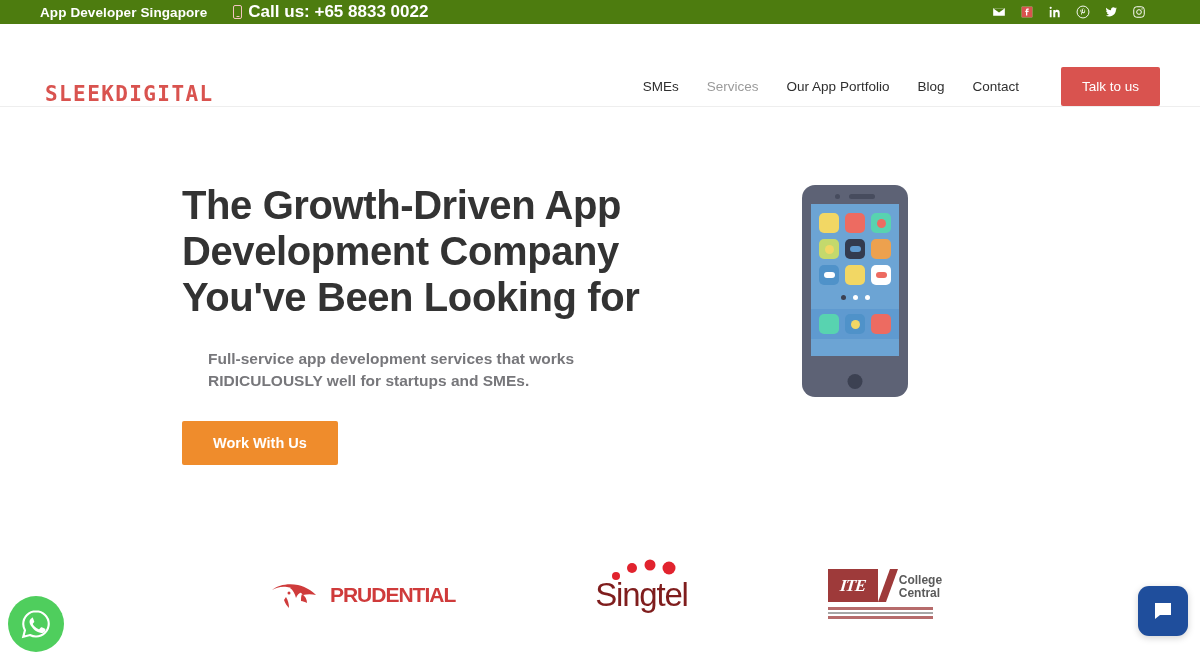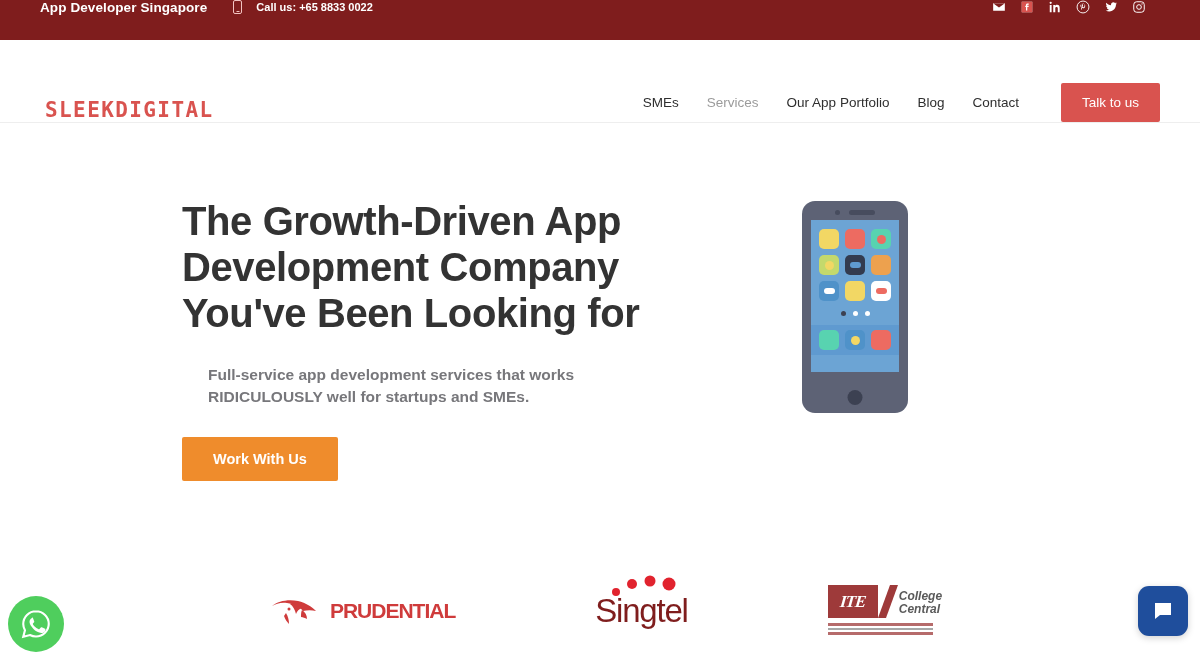--- a/index.html
+++ b/index.html
@@ -5,39 +5,39 @@
   * { box-sizing: border-box; margin: 0; padding: 0; }
   html, body {
     width: 1200px; height: 660px;
     background: #ffffff;
     font-family: "Liberation Sans", sans-serif;
     overflow: hidden;
   }
 
   
   .topbar {
-    height: 40px;
-    background: #7f1d1d;
-    display: flex;
-    align-items: flex-start;
+    height: 24px;
+    background: #4d7c0f;
+    display: flex;
+    align-items: center;
     padding: 0 54px 0 40px;
     color: #ffffff;
   }
   .topbar-brand {
     font-size: 13.5px;
     font-weight: bold;
     letter-spacing: .1px;
     white-space: nowrap;
   }
   .topbar-call {
     display: flex;
     align-items: center;
-    gap: 14px;
+    gap: 6px;
     margin-left: 26px;
-    font-size: 11px;
+    font-size: 17px;
     font-weight: bold;
     white-space: nowrap;
   }
   .phone-glyph {
     width: 9px; height: 14px;
     border: 1.4px solid #f3c3c1;
     border-radius: 2px;
     position: relative;
     flex: none;
   }
@@ -265,21 +265,20 @@
   }
   .ite-slash {
     width: 8px; height: 33px;
     background: #9e3a3a;
     transform: skewX(-20deg);
     margin-left: 6px;
   }
   .ite-cc {
     font-size: 12px;
     font-weight: bold;
-    font-style: italic;
     color: #5a5a5a;
     line-height: 13px;
     margin-left: 7px;
     margin-bottom: 2px;
   }
   .ite-bars { margin-top: 3px; width: 105px; }
   .ite-bar { height: 2.5px; background: #9e3a3a; margin-top: 2px; opacity: .75; }
   .ite-bar.g { background: #8a8a8a; }
 
   

